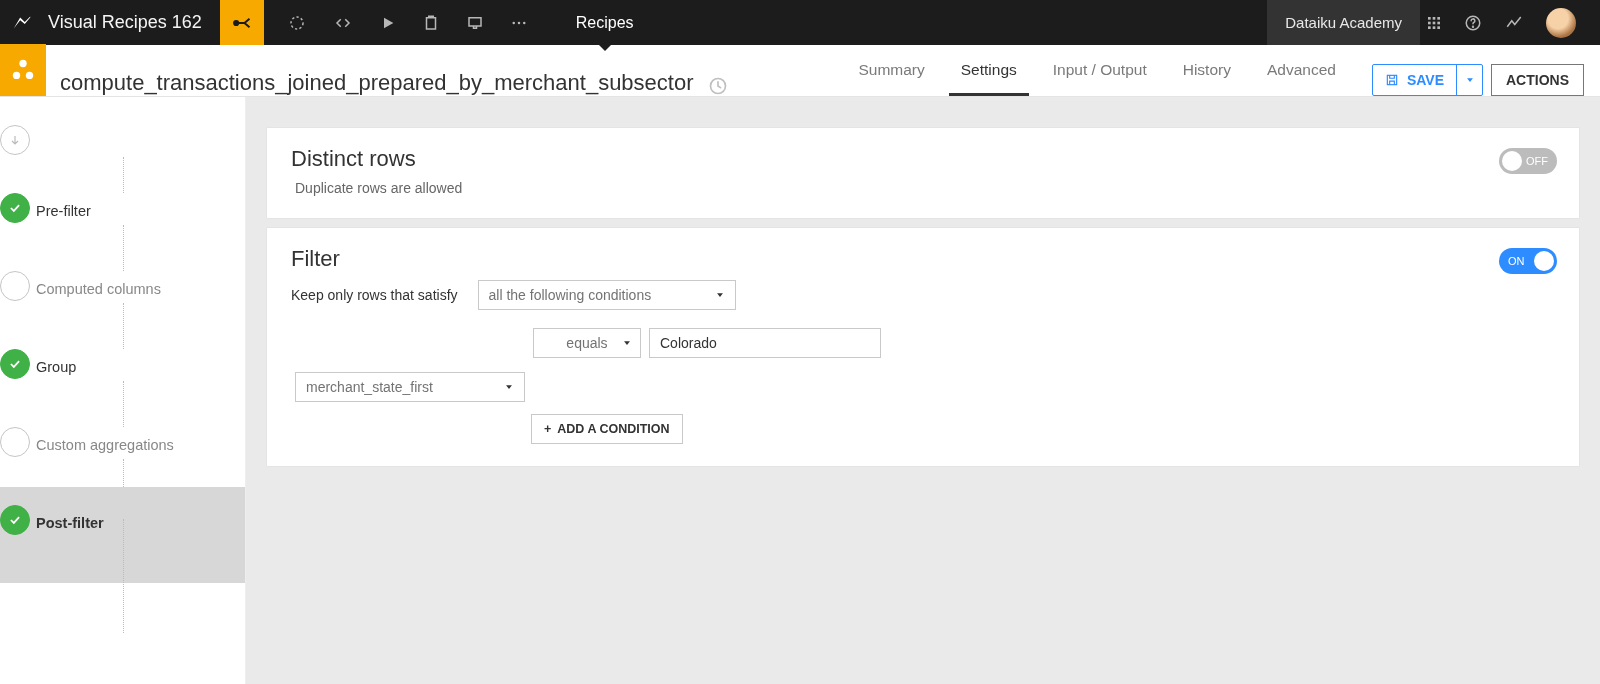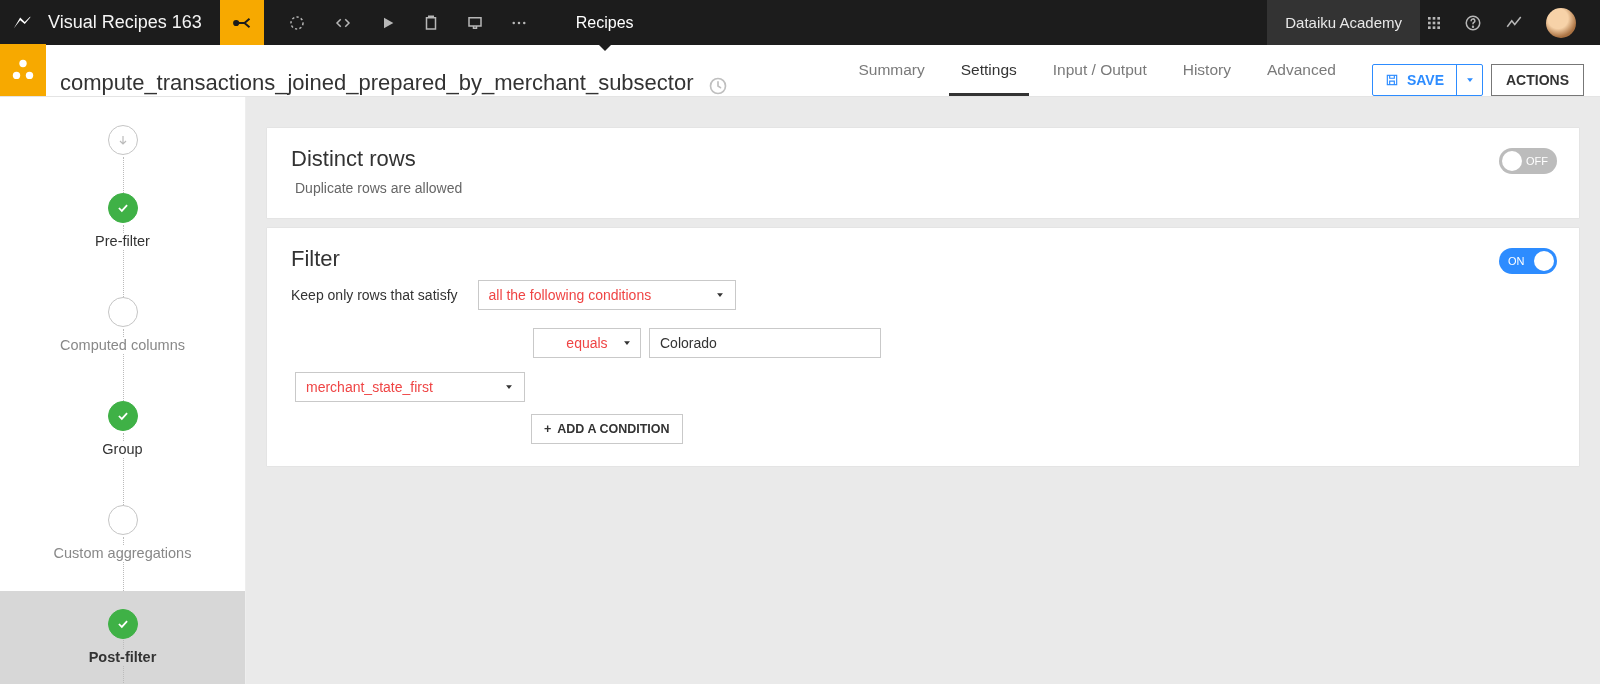--- a/index.html
+++ b/index.html
@@ -30,21 +30,21 @@
   .tab.active { color: #333; font-weight: 500; }
   .tab.active::after { content: ""; position: absolute; bottom: 0; left: 6px; right: 6px; height: 3px; background: #333; }
   .save-grp { margin: 0 8px 0 18px; height: 32px; border: 1px solid #2d8cff; display: flex; align-items: center; border-radius: 2px; color: #2d8cff; }
   .save-btn { display: flex; align-items: center; gap: 8px; padding: 0 12px; font-size: 14px; font-weight: 600; cursor: pointer; }
   .save-drop { width: 26px; display: flex; align-items: center; justify-content: center; border-left: 1px solid #2d8cff; height: 100%; cursor: pointer; }
   .actions-btn { margin-right: 16px; height: 32px; border: 1px solid #777; padding: 0 14px; display: flex; align-items: center; font-size: 14px; font-weight: 600; color: #333; cursor: pointer; }
 
   
   .body { display: flex; height: calc(684px - 97px); }
   .sidebar { width: 246px; background: #fff; border-right: 1px solid #eee; overflow: hidden; padding-top: 28px; }
-  .step { display: flex; flex-direction: column; align-items: center; position: relative; padding-bottom: 48px; }
+  .step { display: flex; flex-direction: row; position: relative; padding-bottom: 48px; }
   .step::after { content: ""; position: absolute; top: 32px; bottom: 0; left: 50%; width: 0; border-left: 1px dotted #bbb; z-index: 0; }
   .step.last::after { bottom: -50px; }
   .step-circle { width: 30px; height: 30px; border-radius: 50%; background: #fff; border: 1px solid #c5c5c5; z-index: 1; display: flex; align-items: center; justify-content: center; color: #bbb; }
   .step-circle.ok { background: #3fb146; border-color: #3fb146; color: #fff; }
   .step-label { margin-top: 10px; font-size: 14.5px; color: #333; z-index: 1; background: #fff; padding: 0 6px; }
   .step.dim .step-label { color: #888; }
   .step.input { padding-bottom: 38px; }
   .step.selected { background: #d7d7d7; padding-top: 18px; margin-top: -18px; }
   .step.selected .step-label { font-weight: 600; background: #d7d7d7; }
 
@@ -56,40 +56,40 @@
   .toggle { position: absolute; right: 22px; top: 20px; width: 58px; height: 26px; border-radius: 13px; display: flex; align-items: center; padding: 0 3px; cursor: pointer; }
   .toggle.off { background: #bcbcbc; justify-content: flex-start; }
   .toggle.on { background: #2d8cff; justify-content: flex-end; }
   .toggle .knob { width: 20px; height: 20px; border-radius: 50%; background: #fff; }
   .toggle .tlabel { position: absolute; font-size: 11px; font-weight: 400; color: #fff; }
   .toggle.off .tlabel { right: 9px; }
   .toggle.on .tlabel { left: 9px; }
 
   .filter-row1 { display: flex; align-items: center; gap: 20px; margin-top: 4px; margin-bottom: 18px; }
   .filter-row1 .keep { font-size: 14px; color: #333; }
-  .sel { height: 30px; border: 1px solid #c9c9c9; background: #fff; display: flex; align-items: center; padding: 0 10px; font-size: 14px; color: #ef4444; cursor: pointer; position: relative; }
+  .sel { height: 30px; border: 1px solid #c9c9c9; background: #fff; display: flex; align-items: center; padding: 0 10px; font-size: 14px; color: #737373; cursor: pointer; position: relative; }
   .sel .caret { margin-left: auto; color: #555; }
   .cond-bar { display: flex; gap: 8px; margin-left: 4px; margin-bottom: 12px; }
   .cond-bar .sel.col { width: 230px; margin-top: 44px; }
   .cond-bar .sel.op { width: 108px; justify-content: center; }
   .cond-bar .val { height: 30px; border: 1px solid #c9c9c9; width: 232px; padding: 0 10px; font-size: 14px; color: #333; }
   .addc { display: inline-flex; align-items: center; gap: 6px; height: 30px; border: 1px solid #c9c9c9; padding: 0 12px; margin-left: 240px; font-size: 12.5px; font-weight: 600; color: #333; cursor: pointer; }
 
   svg { display: block; }
 </style>
 </head>
 <body>
 
 <div class="topbar">
   <div class="bird">
     <svg width="22" height="22" viewBox="0 0 24 24" fill="#fff">
         <path d="M3 18 L10 6 L15 11 L21 5 L21 6 L15 13 L10 9 Z"></path>
       </svg>
   </div>
-  <div class="project-name">Visual Recipes 163</div>
+  <div class="project-name">Visual Recipes 162</div>
   <div class="flow-btn">
     <svg width="20" height="20" viewBox="0 0 24 24" fill="none" stroke="#1c1c1c" stroke-width="2.4">
         <circle cx="5" cy="12" r="2.5" fill="#1c1c1c"></circle>
         <path d="M7 12 H15 M15 12 L21 7 M15 12 L21 17"></path>
       </svg>
   </div>
   <div class="top-icons">
     <span>
         <svg width="18" height="18" viewBox="0 0 24 24" fill="none" stroke="#b7b7b7" stroke-width="2" stroke-dasharray="3 3">
           <circle cx="12" cy="12" r="8"></circle>

